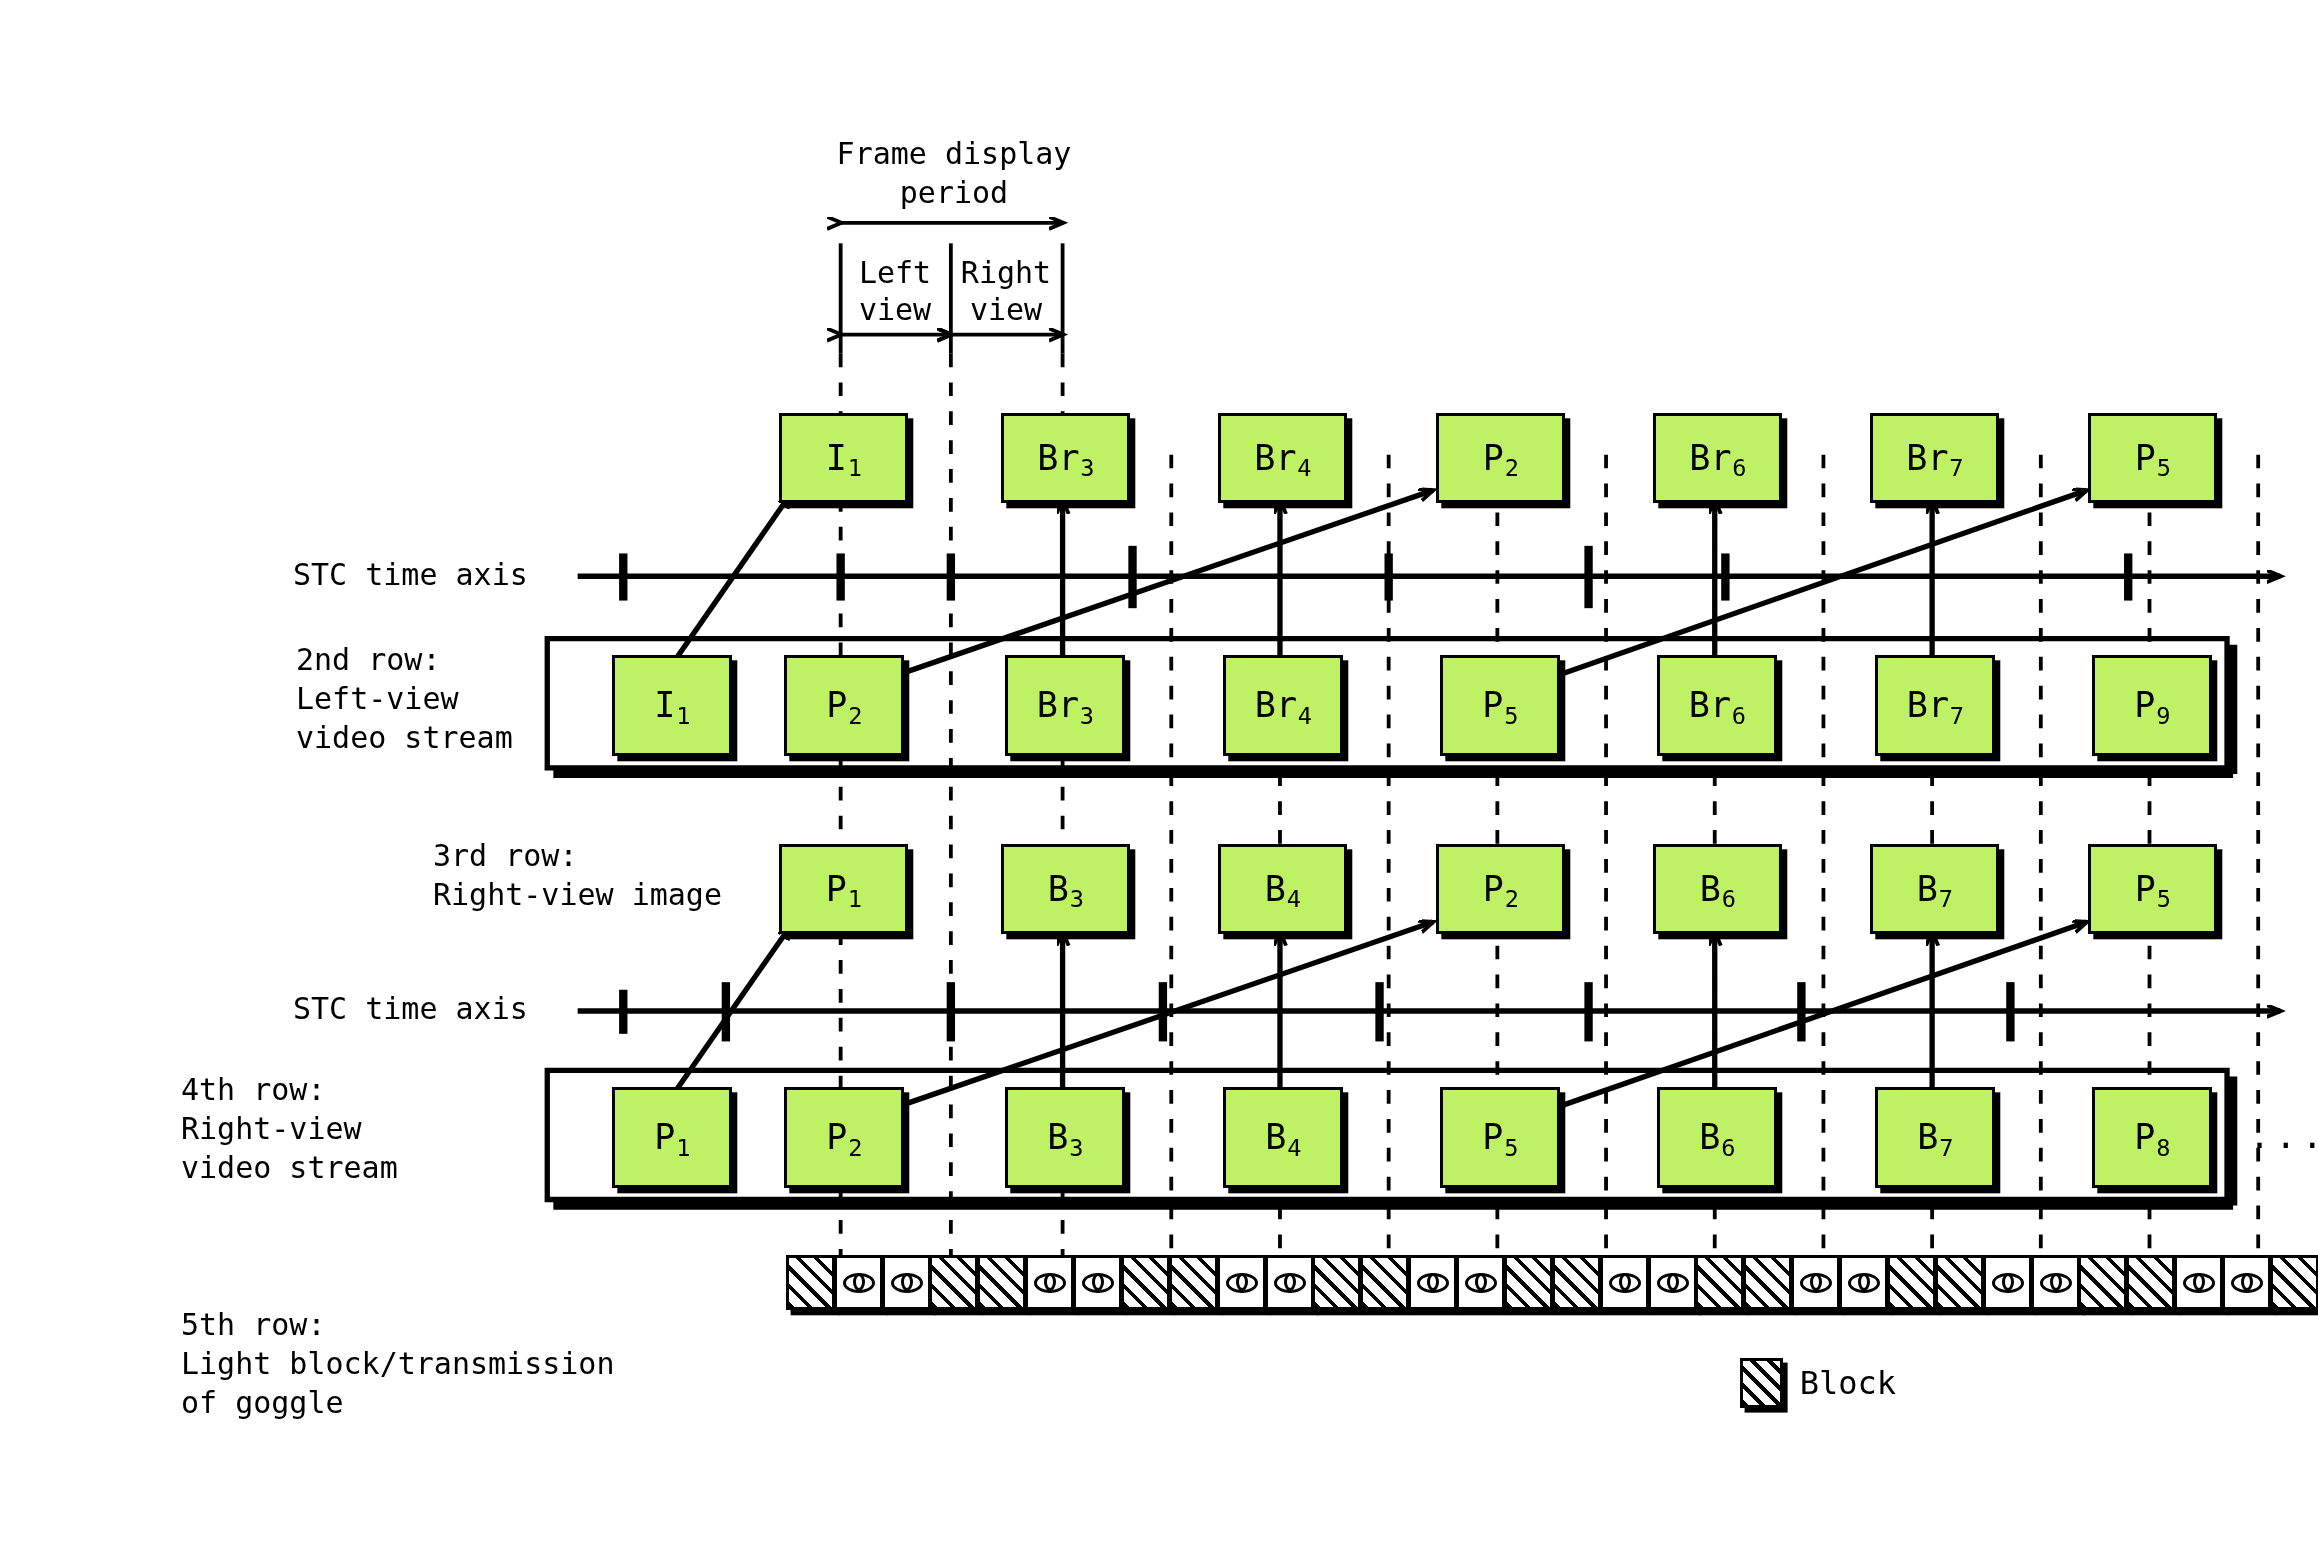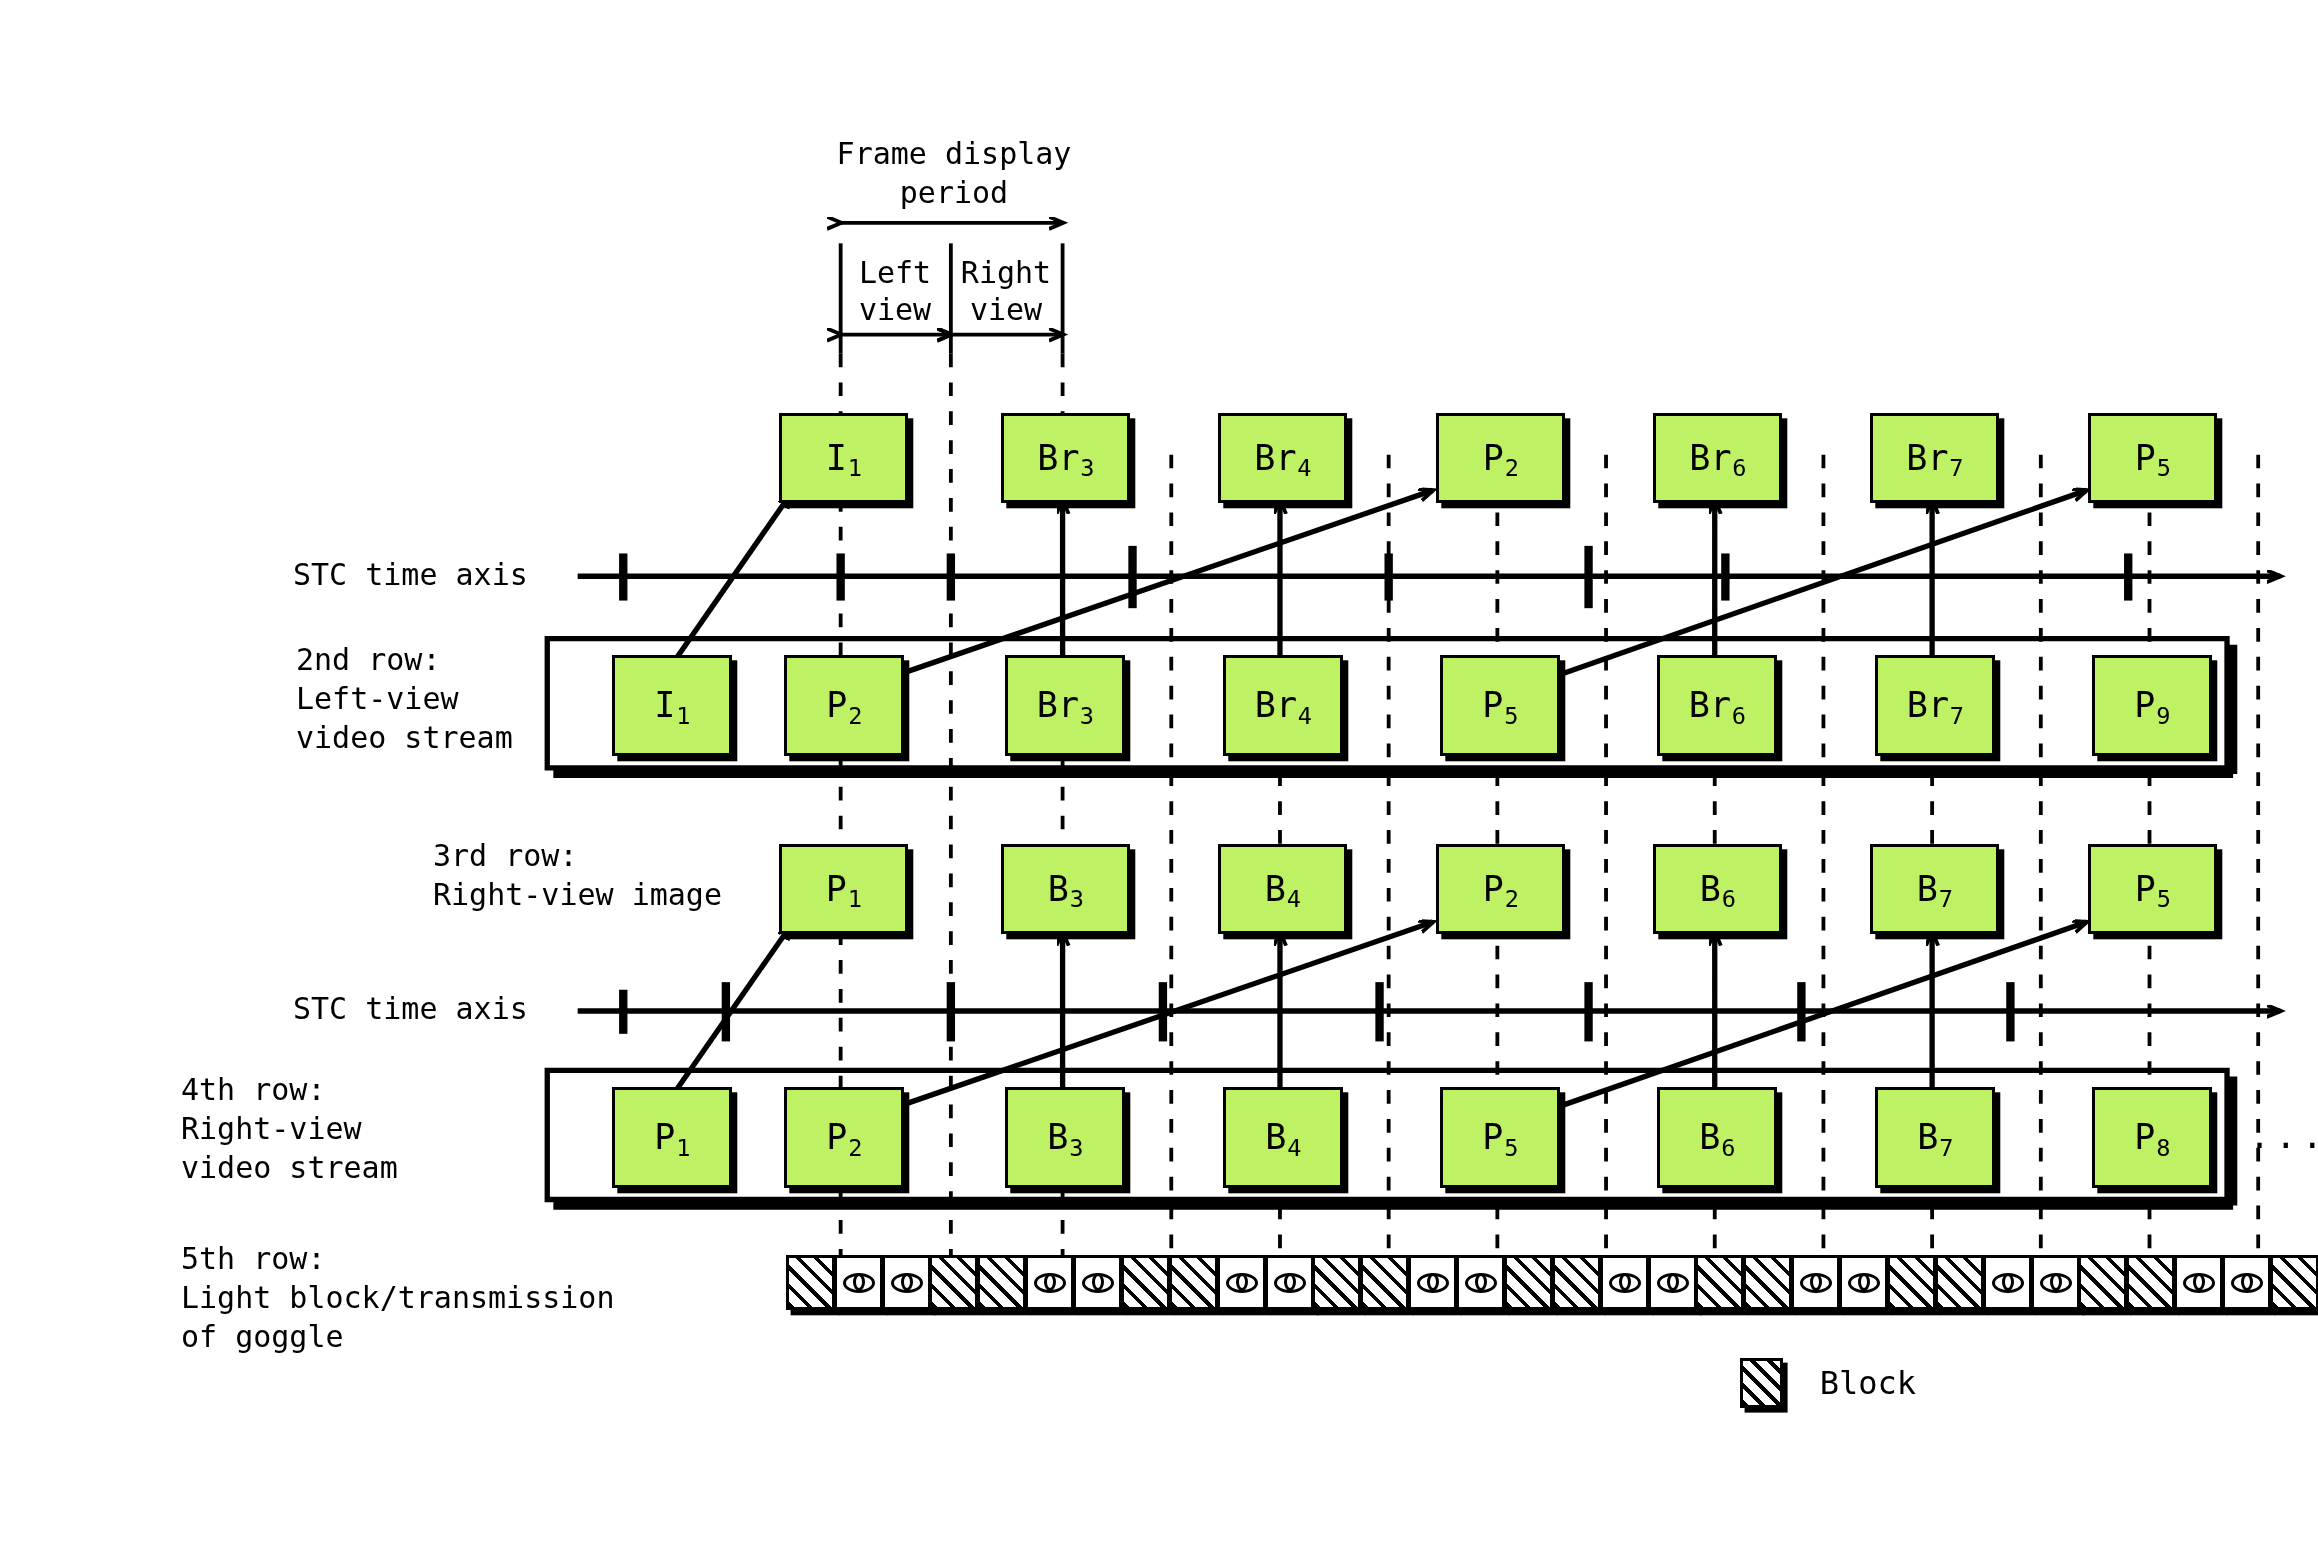--- a/index.html
+++ b/index.html
@@ -25,21 +25,21 @@
   .eye{width:32px;height:20px;position:relative;}
   .eye .o{position:absolute;left:0;top:0;width:32px;height:20px;border:3.8px solid #000;
           border-radius:50% / 50%;box-sizing:border-box;background:#fff;}
   .eye .p{position:absolute;left:10px;top:0.8px;width:12px;height:18px;border:3.8px solid #000;
           border-radius:50%;box-sizing:border-box;background:#fff;}
   .legitem{position:absolute;display:flex;align-items:center;}
   .legitem .gsym{width:43px;height:50px;border:3.8px solid #000;box-sizing:border-box;
                  box-shadow:4.6px 4.6px 0 0 #000;margin-right:16.7px;}
   .legitem .gsym.block{background-image:repeating-linear-gradient(45deg,#000 0px,#000 3.8px,#fff 3.8px,#fff 12px);}
   .legitem .gsym.trans{display:flex;align-items:center;justify-content:center;background:#fff;}
-  .legitem .txt{font-size:32px;white-space:nowrap;margin-left:20px;}
+  .legitem .txt{font-size:32px;white-space:nowrap;}
   .ell{position:absolute;font-size:35px;letter-spacing:5.3px;}
 </style>
 </head>
 <body>
 
 <div id="stage">
 
   <svg id="art" viewBox="0 0 3051 2060" xmlns="http://www.w3.org/2000/svg">
     <defs>
       <marker id="ah" markerWidth="20" markerHeight="20" refX="13" refY="6" orient="auto" markerUnits="userSpaceOnUse">
@@ -156,21 +156,21 @@
   <div class="lbl" style="left:293px;top:555px;">STC time axis</div>
 
   <div class="lbl" style="left:296px;top:640px;">2nd row:<br>Left-view<br>video stream</div>
 
   <div class="lbl" style="left:433px;top:836px;">3rd row:<br>Right-view image</div>
 
   <div class="lbl" style="left:293px;top:989px;">STC time axis</div>
 
   <div class="lbl" style="left:181px;top:1070px;">4th row:<br>Right-view<br>video stream</div>
 
-  <div class="lbl" style="left:181px;top:1239px;">5th row:<br>Light block/transmission<br>of goggle</div>
+  <div class="lbl" style="left:181px;top:1305px;">5th row:<br>Light block/transmission<br>of goggle</div>
 
   <div class="ell" style="left:2249px;top:1116px;">...</div>
 
   <div id="row1">
       <div class="frm" style="left: 779px; top: 413px; width: 123px; height: 84px;">
         <span>I<sub>1</sub></span>
       </div>
       <div class="frm" style="left: 1001px; top: 413px; width: 123px; height: 84px;">
         <span>Br<sub>3</sub></span>
       </div>

